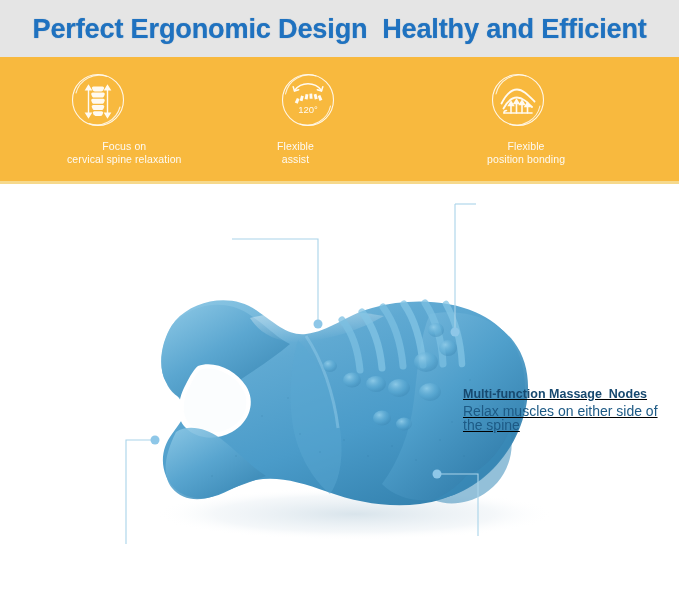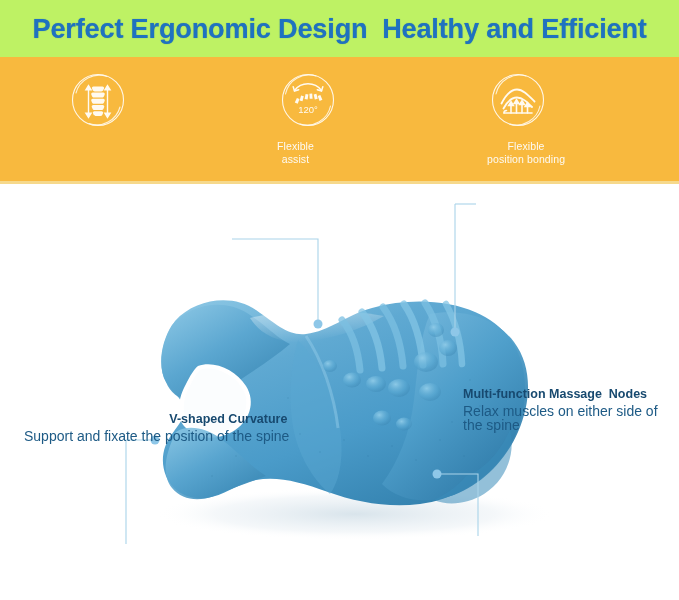--- a/index.html
+++ b/index.html
@@ -7,21 +7,21 @@
     width:679px;height:600px;
     background:#ffffff;
     font-family:"Liberation Sans", sans-serif;
     overflow:hidden;
     position:relative;
   }
   
   .title-bar{
     position:absolute;left:0;top:0;width:679px;height:57px;
     display:flex;align-items:center;justify-content:center;
-    background:#bef264;
+    background:#e5e5e5;
   }
   .title-text{
     font-family:"Liberation Sans", sans-serif;
     font-weight:bold;
     font-size:28px;
     letter-spacing:-0.2px;
     color:#1f72c0;
     transform:scaleX(0.97);
     white-space:pre;
     text-shadow:0 0 1px rgba(20,90,150,.55);
@@ -59,21 +59,21 @@
     letter-spacing:.1px;
   }
   
   .stage{
     position:absolute;left:0;top:184px;width:679px;height:416px;
     background:#ffffff;
   }
   .product-svg{position:absolute;left:0;top:0;}
   .callouts-svg{position:absolute;left:0;top:0;}
   
-  .callout{position:absolute;}
+  .callout{position:absolute;text-decoration:underline;}
   .callout-title{
     color:#17496f;
     font-weight:bold;
     font-size:12.5px;
     line-height:15px;
     white-space:pre;
   }
   .callout-body{
     color:#1d5a85;
     font-size:14px;
@@ -113,20 +113,22 @@
           <g stroke="#fffaf0" stroke-width="1.4" fill="#fffaf0">
             <line x1="21.5" y1="20" x2="21.5" y2="45" stroke-linecap="round"></line>
             <path d="M21.5 16.6l2.6 4.2h-5.2z"></path>
             <path d="M21.5 48.4l2.6-4.2h-5.2z"></path>
             <line x1="40.5" y1="20" x2="40.5" y2="45" stroke-linecap="round"></line>
             <path d="M40.5 16.6l2.6 4.2h-5.2z"></path>
             <path d="M40.5 48.4l2.6-4.2h-5.2z"></path>
           </g>
         </svg>
       </div>
+      <div class="feature-label">Focus on
+cervical spine relaxation</div>
     </div>
 
     <div class="feature">
       <div class="feature-icon">
         <svg viewBox="0 0 62 62" xmlns="http://www.w3.org/2000/svg">
           <g fill="none" stroke="#fffaf0" stroke-width="1.1" stroke-linecap="round">
             <circle cx="31" cy="31" r="25.5" opacity=".95"></circle>
             <path d="M8.5 25 A24 24 0 0 1 39 7" opacity=".85"></path>
             <path d="M53.5 37 A24 24 0 0 1 23 55" opacity=".85"></path>
           </g>
@@ -352,23 +354,19 @@
       <path d="M437 290 H478 V352"></path>
     </g>
     <g fill="#8ec7e8">
       <circle cx="318" cy="140" r="4.5"></circle>
       <circle cx="455" cy="148" r="4.5"></circle>
       <circle cx="155" cy="256" r="4.5"></circle>
       <circle cx="437" cy="290" r="4.5"></circle>
     </g>
   </svg>
 
-  <div class="callout c-tl">
-    <div class="callout-title">V-shaped Curvature</div>
-    <div class="callout-body">Support and fixate the position of the spine</div>
-  </div>
 
   <div class="callout c-tr">
     <div class="callout-title">Multi-function Massage  Nodes</div>
     <div class="callout-body">Relax muscles on either side of the spine</div>
   </div>
 
 </div>
 
 </body></html>

